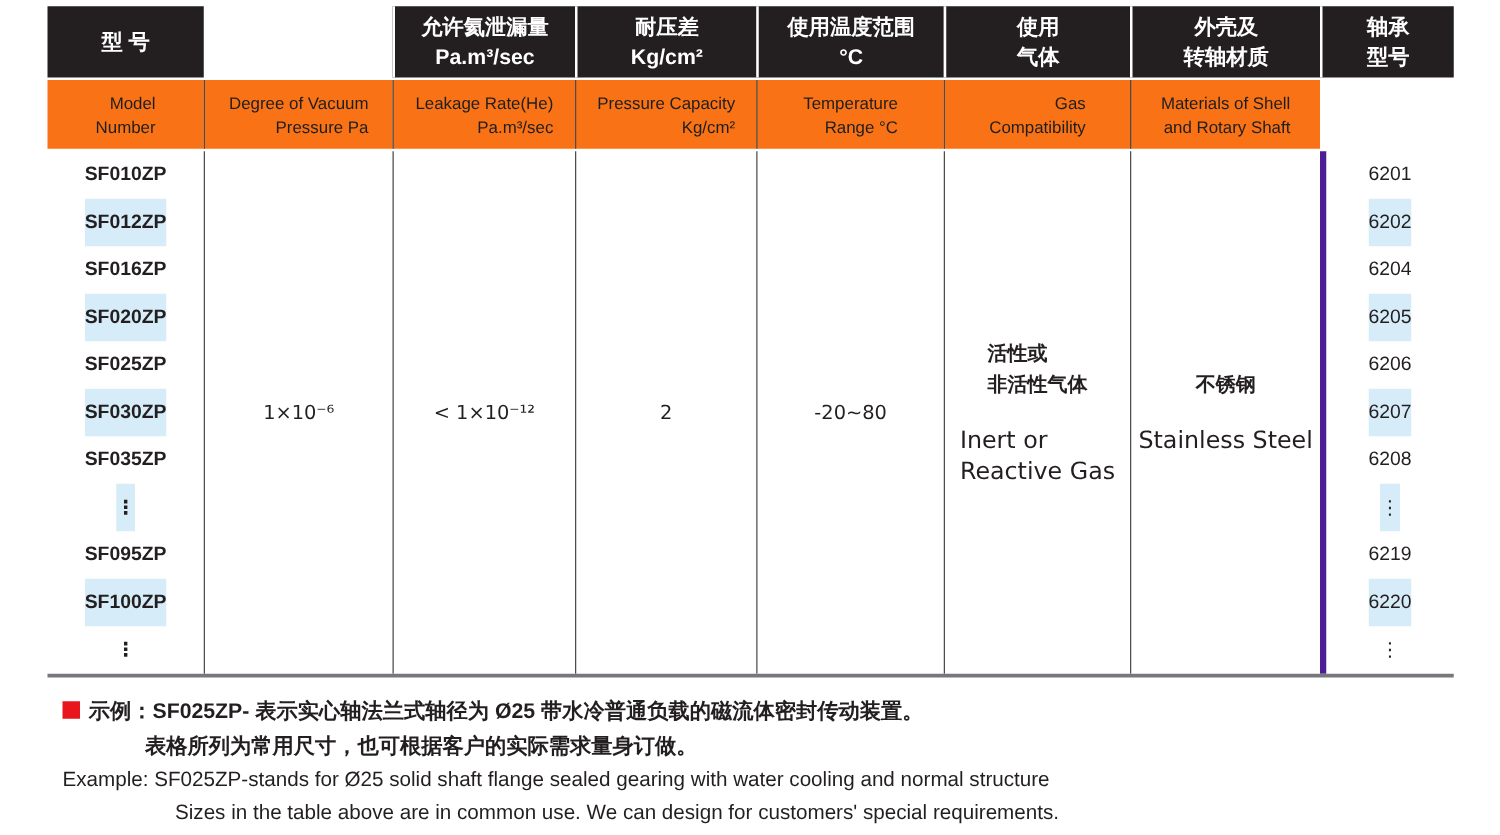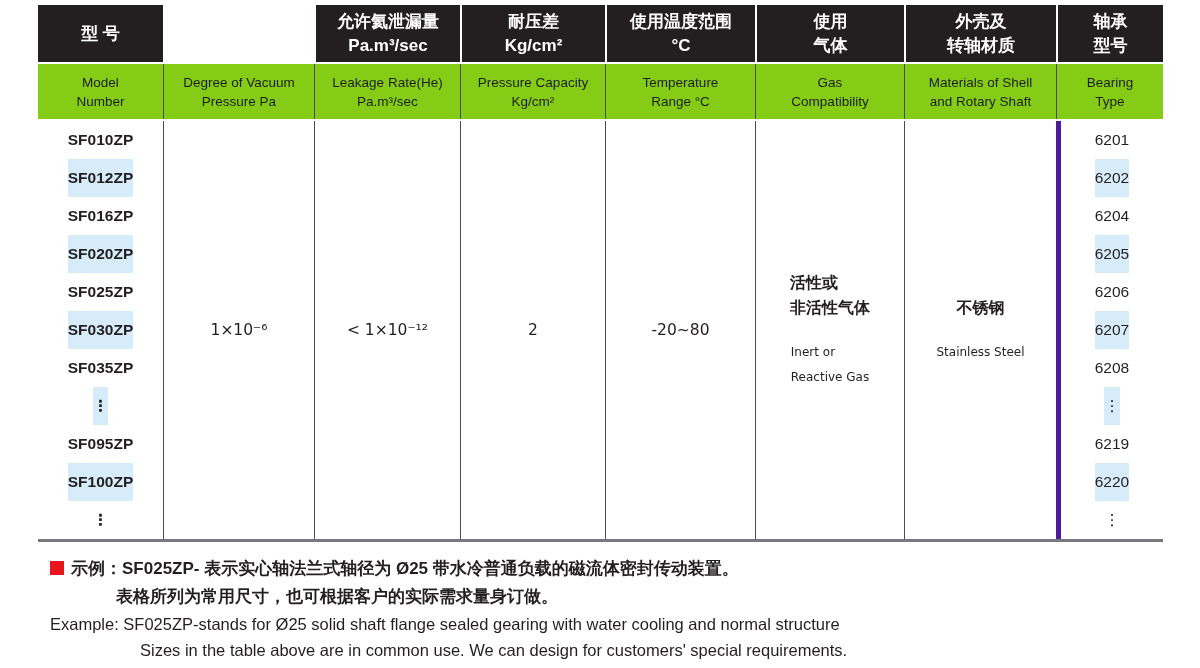--- a/index.html
+++ b/index.html
@@ -27,24 +27,24 @@
     grid-row: 1;
     background: #231f20; color: #ffffff;
     font-weight: 700; font-size: 17px; line-height: 24px;
     display: flex; align-items: center; justify-content: center;
     text-align: center; white-space: pre-line;
   }
   .th-zh:not(.c1) { border-left: 2px solid #ffffff; }
 
   .th-en {
     grid-row: 3;
-    background: #84cc16; color: #1e1e1e;
+    background: #f97316; color: #1e1e1e;
     font-size: 13.5px; line-height: 19px;
     display: flex; align-items: center; justify-content: center;
-    text-align: center; white-space: pre-line;
+    text-align: right; white-space: pre-line;
   }
   .th-en:not(.c1) { border-left: 1px solid #4d4d4f; }
 
   .body-col { grid-row: 5; display: flex; flex-direction: column; align-items: center; }
   .bearing-col { border-left: 5px solid #4c1d95; }
   .cell {
     flex: 0 0 38px; height: 38px;
     display: flex; align-items: center; justify-content: center;
     font-size: 15.5px;
   }
@@ -55,21 +55,21 @@
     grid-row: 5;
     border-left: 1px solid #4d4d4f;
     display: flex; flex-direction: column;
     align-items: center; justify-content: center;
     text-align: left;
     font-size: 15.5px; line-height: 25px;
     white-space: pre-line;
     font-family: "DejaVu Sans", "Liberation Sans", sans-serif;
   }
   .merged .zh { font-weight: 700; font-size: 16px; margin-bottom: 20px; }
-  .merged .en { font-size: 12px; }
+  .merged .en { font-size: 19px; }
 
   .bottom-rule { grid-row: 6; grid-column: 1 / -1; background: #77787b; }
 
   
   .notes { margin: 13px 0 0 38px; }
   .notes p { margin: 0; padding-left: 12px; }
   .note-zh { font-weight: 700; font-size: 17px; line-height: 28px; }
   .note-zh.indent { padding-left: 78px; }
   .note-en { font-size: 16.5px; line-height: 26px; padding-left: 10px; }
   .note-en.indent2 { padding-left: 102px; }
@@ -107,22 +107,20 @@
   <div class="th-en c3">Leakage Rate(He)
 Pa.m³/sec</div>
   <div class="th-en c4">Pressure Capacity
 Kg/cm²</div>
   <div class="th-en c5">Temperature
 Range °C</div>
   <div class="th-en c6">Gas
 Compatibility</div>
   <div class="th-en c7">Materials of Shell
 and Rotary Shaft</div>
-  <div class="th-en c8">Bearing
-Type</div>
 
   <div class="body-col c1">
     <div class="cell model-cell">SF010ZP</div>
     <div class="cell model-cell">SF012ZP</div>
     <div class="cell model-cell">SF016ZP</div>
     <div class="cell model-cell">SF020ZP</div>
     <div class="cell model-cell">SF025ZP</div>
     <div class="cell model-cell">SF030ZP</div>
     <div class="cell model-cell">SF035ZP</div>
     <div class="cell model-cell">⋮</div>

